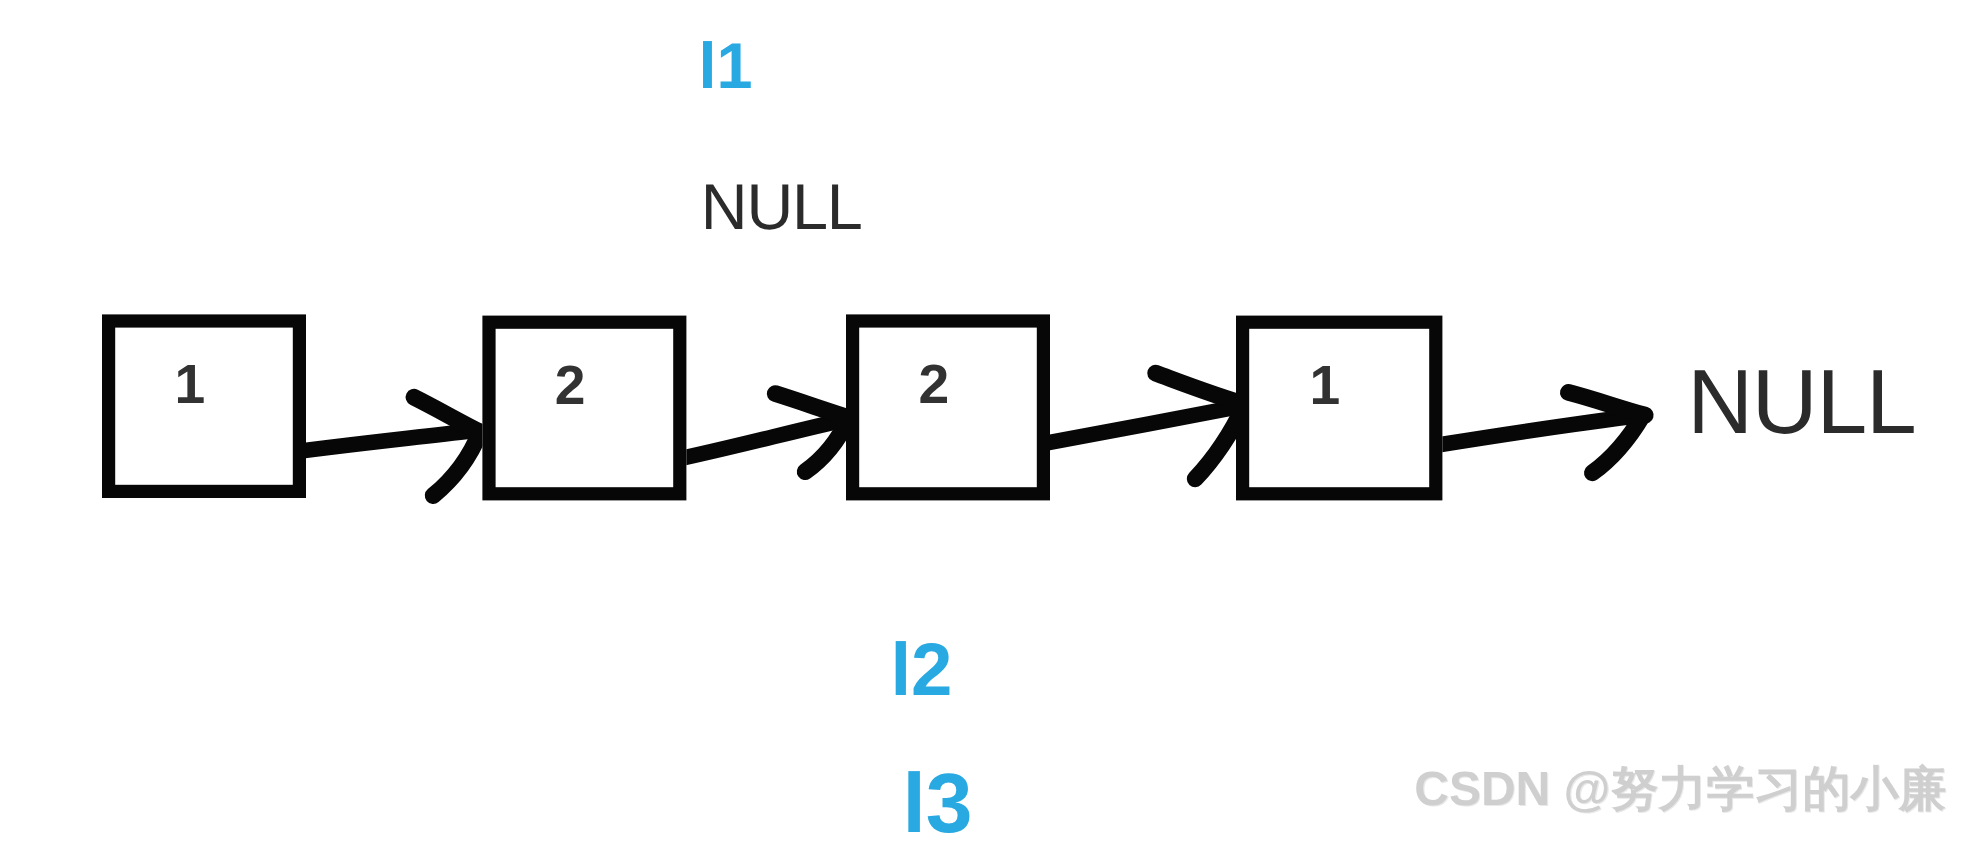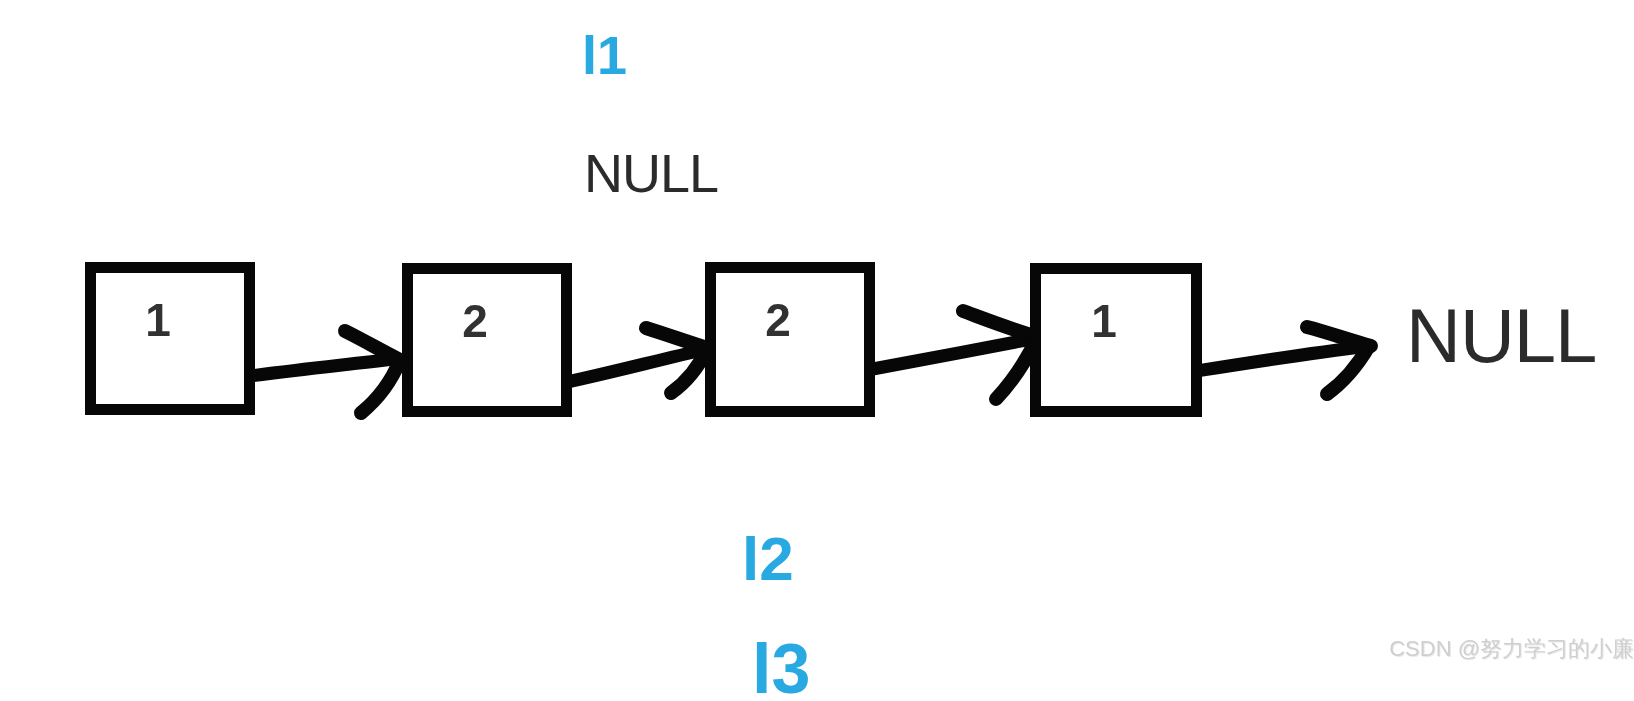--- a/index.html
+++ b/index.html
@@ -56,24 +56,25 @@
   }
   .arrow-shaft{
     fill:none;stroke:var(--stroke-black);
     stroke-width:13;stroke-linecap:round;
   }
   .arrow-barb{
     fill:none;stroke:var(--stroke-black);
     stroke-width:14;stroke-linecap:round;
   }
   .watermark{
-    right:0;top:638px;
-    font-size:22px;
+    right:12px;top:638px;
+    font-size:40px;
     color:var(--watermark-gray);
     text-shadow:1px 1px 0 #e9e9e9;
+    font-weight:bold;
   }
 </style>
 </head>
 <body>
 
 <div class="canvas">
 
   <div class="abs pointer-label label-l1">l1</div>
 
   <div class="abs null-text null-top">NULL</div>

